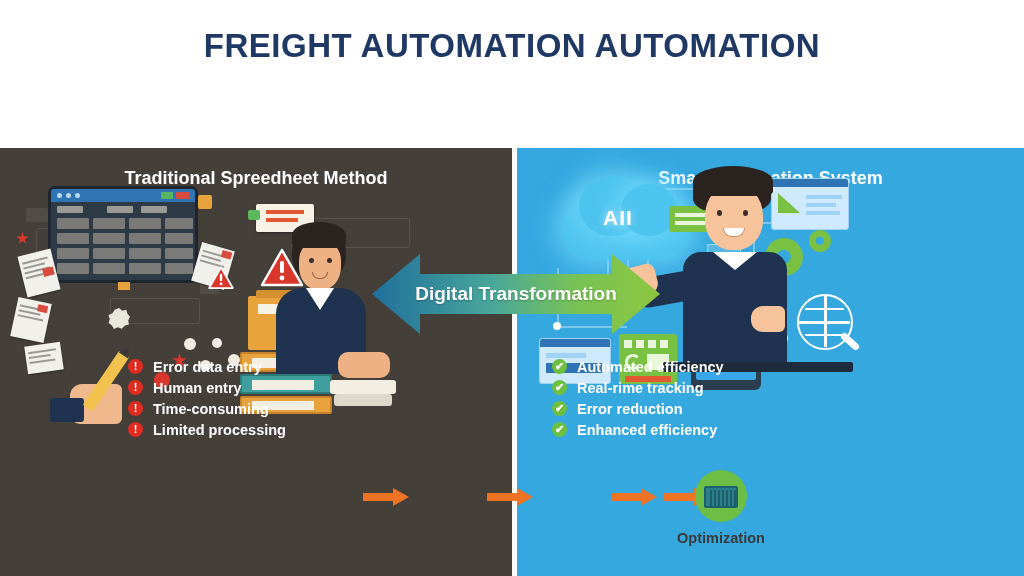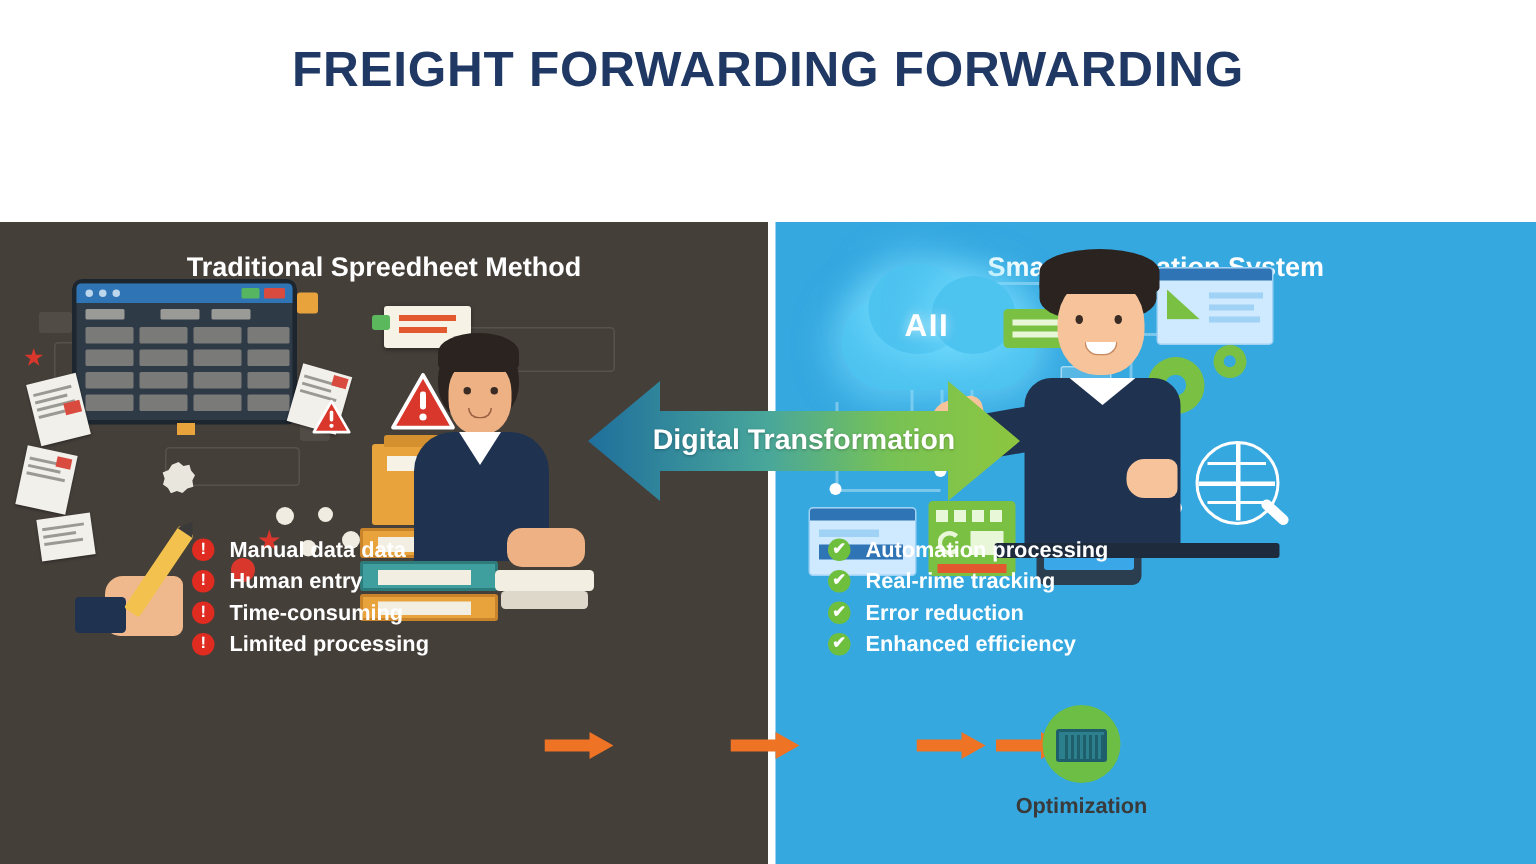--- a/index.html
+++ b/index.html
@@ -41,21 +41,21 @@
     width: 15px; height: 15px; border-radius: 50%;
     flex: 0 0 15px; margin-right: 10px;
     display: flex; align-items: center; justify-content: center;
     font-size: 11px; font-weight: bold; color: #fff; line-height: 1;
   }
   .badge-warn { background: #e02b20; }
   .badge-check { background: #6fbf3f; }
   .bullet-text { color: #ffffff; font-size: 14.5px; font-weight: bold; white-space: nowrap; }
 
   
-  .arrow-wrap { position: absolute; left: 392px; top: 248px; width: 288px; height: 92px; }
+  .arrow-wrap { position: absolute; left: 372px; top: 248px; width: 288px; height: 92px; }
   .arrow-wrap svg { display: block; }
   .arrow-label {
     position: absolute; top: 0; left: 0; width: 288px; height: 92px;
     display: flex; align-items: center; justify-content: center;
     color: #ffffff; font-size: 19px; font-weight: bold;
     text-shadow: 0 1px 2px rgba(0,0,0,.28);
     white-space: nowrap;
   }
   .sheet-win { position: absolute; border-radius: 7px; background: #2e3a46; border: 3px solid #1d252e; }
   .sheet-bar { height: 13px; background: #2f74b5; border-radius: 3px 3px 0 0; position: relative; }
@@ -123,21 +123,21 @@
   .truck-cab { position: absolute; background: #f59a2e; border-radius: 2px 3px 2px 2px; }
   .wheel { position: absolute; border-radius: 50%; background: #2f4f6f; border: 2px solid #f59a2e; }
   .ctr-box { position: absolute; background: #2c7f8c; border: 2px solid #1f5f6b; border-radius: 2px; }
   .ctr-box i { position: absolute; top: 2px; width: 1.5px; background: #1f5f6b; }
 </style>
 </head>
 <body>
 
 <div class="stage">
 
-  <div class="title">FREIGHT FORWARDING FORWARDING</div>
+  <div class="title">FREIGHT AUTOMATION AUTOMATION</div>
 
   <div class="panel panel-left">
     <div class="panel-head">Traditional Spreedheet Method</div>
 
     <div>
 
       <div class="circuit" style="left:36px; top:80px; width:70px; height:34px;"></div>
       <div class="circuit" style="left:110px; top:150px; width:90px; height:26px;"></div>
       <div class="circuit" style="left:300px; top:70px; width:110px; height:30px;"></div>
       <div class="circuit" style="left:255px; top:160px; width:80px; height:40px;"></div>
@@ -376,40 +376,40 @@
         </linearGradient>
       </defs>
       <path d="M0 46 L48 6 L48 26 L240 26 L240 6 L288 46 L240 86 L240 66 L48 66 L48 86 Z" fill="url(#arrowGrad)"></path>
     </svg>
     <div class="arrow-label">Digital Transformation</div>
   </div>
 
   <div class="bullets bullets-left">
     <div class="bullet-row">
       <span class="bullet-badge badge-warn">!</span>
-      <span class="bullet-text">Manual data data</span>
+      <span class="bullet-text">Error data entry</span>
     </div>
     <div class="bullet-row">
       <span class="bullet-badge badge-warn">!</span>
       <span class="bullet-text">Human entry</span>
     </div>
     <div class="bullet-row">
       <span class="bullet-badge badge-warn">!</span>
       <span class="bullet-text">Time-consuming</span>
     </div>
     <div class="bullet-row">
       <span class="bullet-badge badge-warn">!</span>
       <span class="bullet-text">Limited processing</span>
     </div>
   </div>
 
   <div class="bullets bullets-right">
     <div class="bullet-row">
       <span class="bullet-badge badge-check">✔</span>
-      <span class="bullet-text">Automation processing</span>
+      <span class="bullet-text">Automated efficiency</span>
     </div>
     <div class="bullet-row">
       <span class="bullet-badge badge-check">✔</span>
       <span class="bullet-text">Real-rime tracking</span>
     </div>
     <div class="bullet-row">
       <span class="bullet-badge badge-check">✔</span>
       <span class="bullet-text">Error reduction</span>
     </div>
     <div class="bullet-row">

